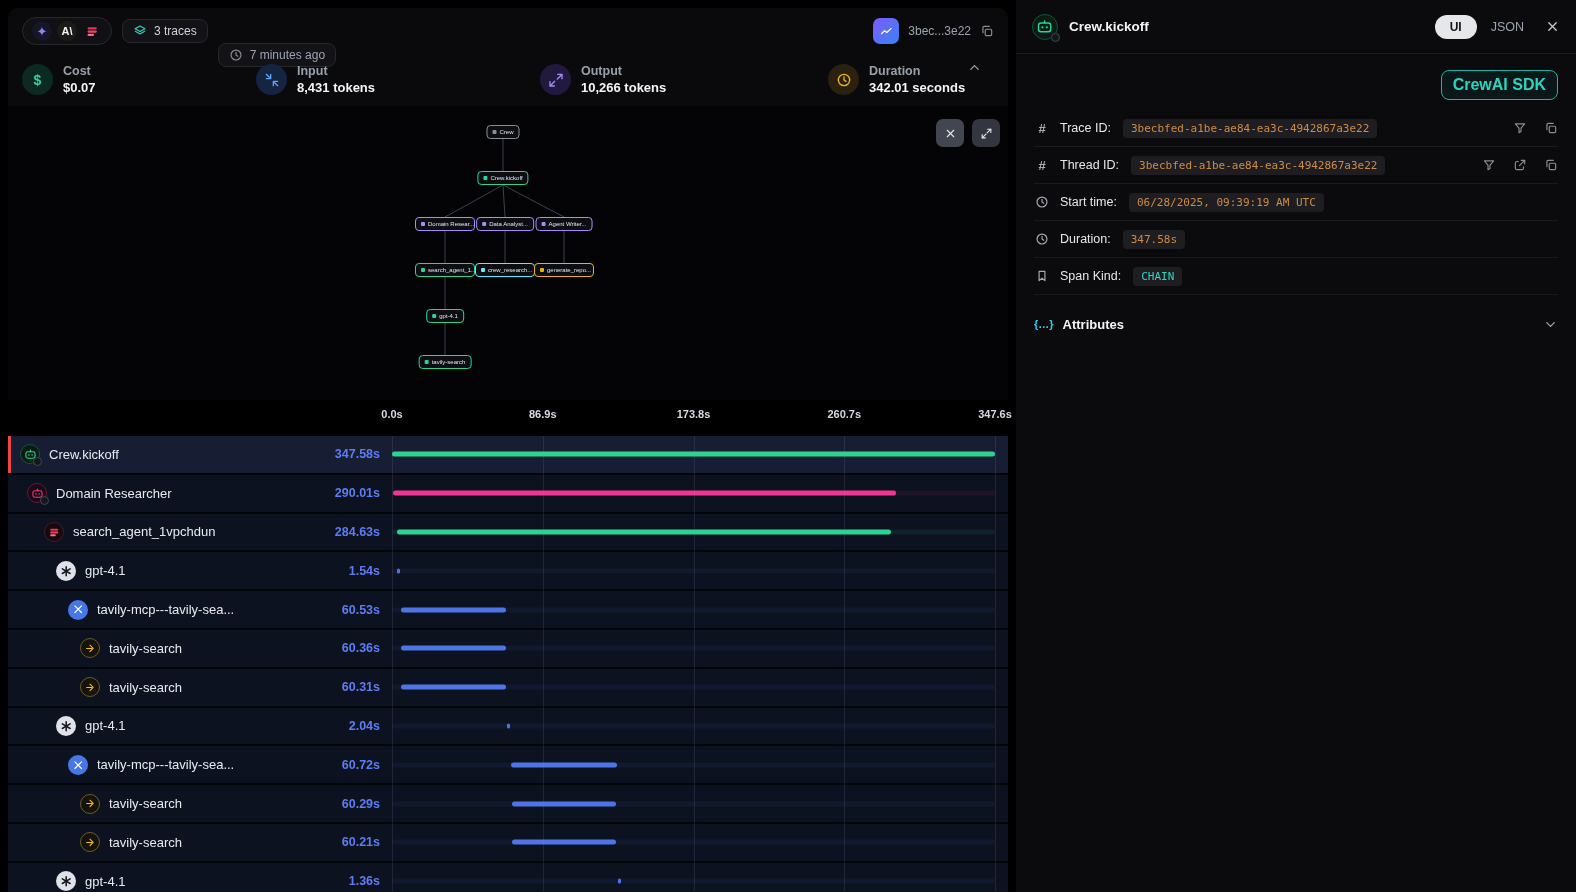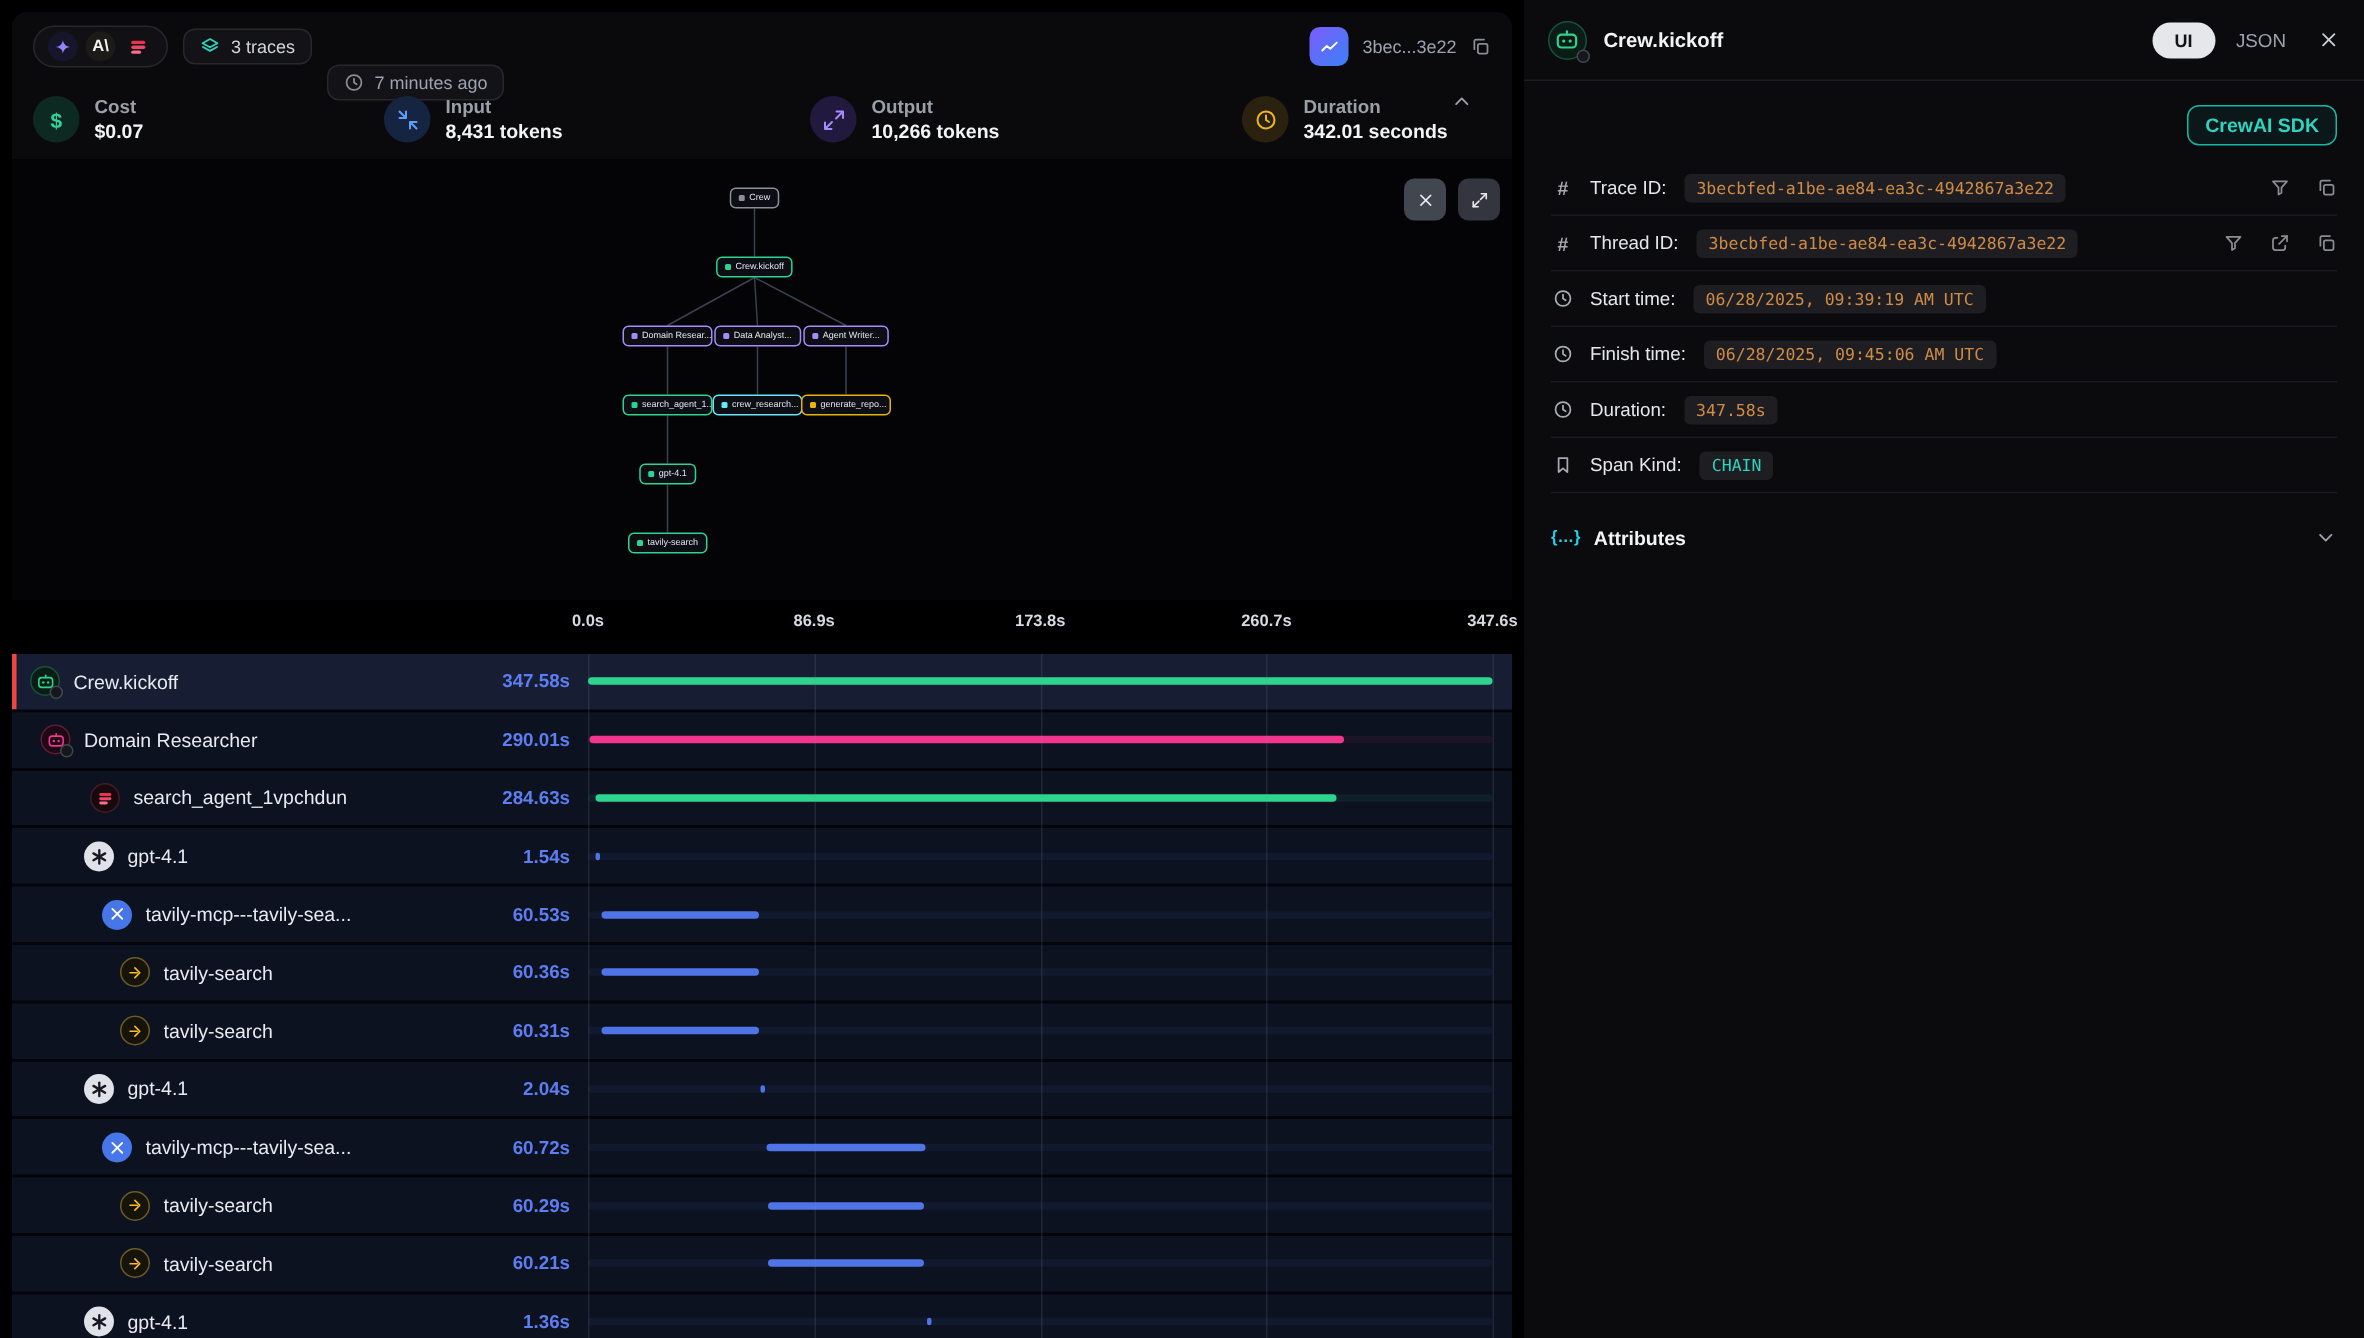--- a/index.html
+++ b/index.html
@@ -80,21 +80,21 @@
   
   .right { position:absolute; left:1016px; top:0; width:560px; height:892px; background:#0b0b0d; }
   .rp-header { height:54px; display:flex; align-items:center; gap:11px; padding:0 16px; border-bottom:1px solid #1d1d21; }
   .rp-title { font-size:13.5px; font-weight:bold; color:#f3f4f6; }
   .rp-tabs { margin-left:auto; display:flex; align-items:center; gap:14px; }
   .ui-pill { background:#e5e7eb; color:#111317; font-size:12px; font-weight:bold; border-radius:999px; padding:5px 15px; cursor:pointer; }
   .json-tab { color:#9ca3af; font-size:12.5px; cursor:pointer; }
   .rp-close { color:#c9ccd2; margin-left:10px; display:inline-flex; cursor:pointer; }
   .rp-close svg { width:15px; height:15px; }
   .sdk-row { display:flex; justify-content:flex-end; padding:16px 18px 10px; }
-  .sdk-badge { border:1px solid #14b8a6; color:#2dd4bf; background:rgba(20,184,166,0.07); font-size:13px; font-weight:bold; border-radius:8px; padding:5px 11px; }
+  .sdk-badge { border:1px solid #14b8a6; color:#2dd4bf; background:rgba(20,184,166,0.07); font-size:16px; font-weight:bold; border-radius:8px; padding:5px 11px; }
   .fields { margin:0 18px; }
   .frow { display:flex; align-items:center; height:37px; border-bottom:1px solid #1b1b1f; }
   .fic { width:16px; color:#a7abb3; display:inline-flex; align-items:center; justify-content:center; font-size:13px; font-weight:bold; flex:none; }
   .fic svg { width:14px; height:14px; }
   .flabel { margin-left:10px; font-size:12.5px; color:#e5e7eb; flex:none; }
   .fval { margin-left:12px; background:#1e1e22; border-radius:4px; padding:3px 8px; font-family:"DejaVu Sans Mono", monospace; font-size:11px; cursor:pointer; white-space:nowrap; }
   .fval.amber { color:#cf8b45; }
   .fval.teal { color:#2dd4bf; }
   .facts { margin-left:auto; display:flex; gap:17px; color:#8b8d93; }
   .fact { display:inline-flex; cursor:pointer; }
@@ -327,21 +327,21 @@
             </span>
             <span class="tlabel">Domain Researcher</span>
             <span class="tdur">290.01s</span>
           </div>
           <div class="tplot">
             <span class="track" style="background:rgba(240,54,143,0.08)"></span>
             <span class="bar" style="left:1.4px;width:503.1px;background:#f0368f"></span>
           </div>
         </div>
         <div class="trow">
-          <div class="tname" style="padding-left:52px">
+          <div class="tname" style="padding-left:36px">
             <span class="ric crewai-bg">
               <svg viewBox="0 0 24 24">
                 <rect x="4" y="5" width="15" height="3.6" rx="1.8" fill="#e8354f"></rect>
                 <rect x="4" y="10.2" width="15" height="3.6" rx="1.8" fill="#f0446b"></rect>
                 <rect x="4" y="15.4" width="10.5" height="3.6" rx="1.8" fill="#f76e8b"></rect>
               </svg>
             </span>
             <span class="tlabel">search_agent_1vpchdun</span>
             <span class="tdur">284.63s</span>
           </div>
@@ -581,31 +581,20 @@
           <span class="fval amber">06/28/2025, 09:39:19 AM UTC</span>
           <span class="facts"></span>
         </div>
         <div class="frow">
           <span class="fic">
             <svg viewBox="0 0 24 24" fill="none" stroke="currentColor" stroke-width="2" stroke-linecap="round" stroke-linejoin="round">
               <circle cx="12" cy="12" r="8.5"></circle>
               <path d="M12 7.5V12l3 2"></path>
             </svg>
           </span>
-          <span class="flabel">Finish time:</span>
-          <span class="fval amber">06/28/2025, 09:45:06 AM UTC</span>
-          <span class="facts"></span>
-        </div>
-        <div class="frow">
-          <span class="fic">
-            <svg viewBox="0 0 24 24" fill="none" stroke="currentColor" stroke-width="2" stroke-linecap="round" stroke-linejoin="round">
-              <circle cx="12" cy="12" r="8.5"></circle>
-              <path d="M12 7.5V12l3 2"></path>
-            </svg>
-          </span>
           <span class="flabel">Duration:</span>
           <span class="fval amber">347.58s</span>
           <span class="facts"></span>
         </div>
         <div class="frow">
           <span class="fic">
             <svg viewBox="0 0 24 24" fill="none" stroke="currentColor" stroke-width="2" stroke-linecap="round" stroke-linejoin="round">
               <path d="M7 4h10v16l-5-4.2L7 20z"></path>
             </svg>
           </span>

